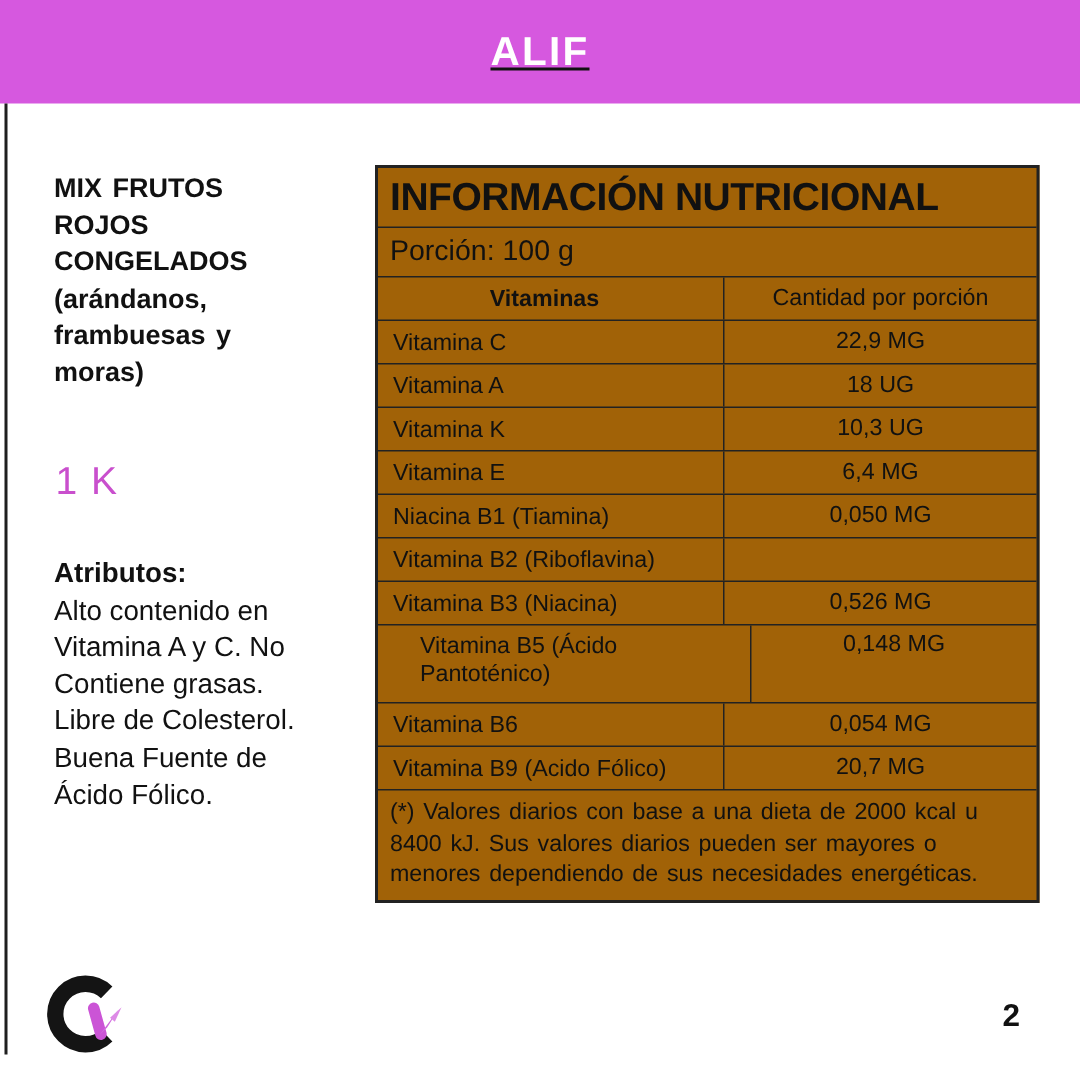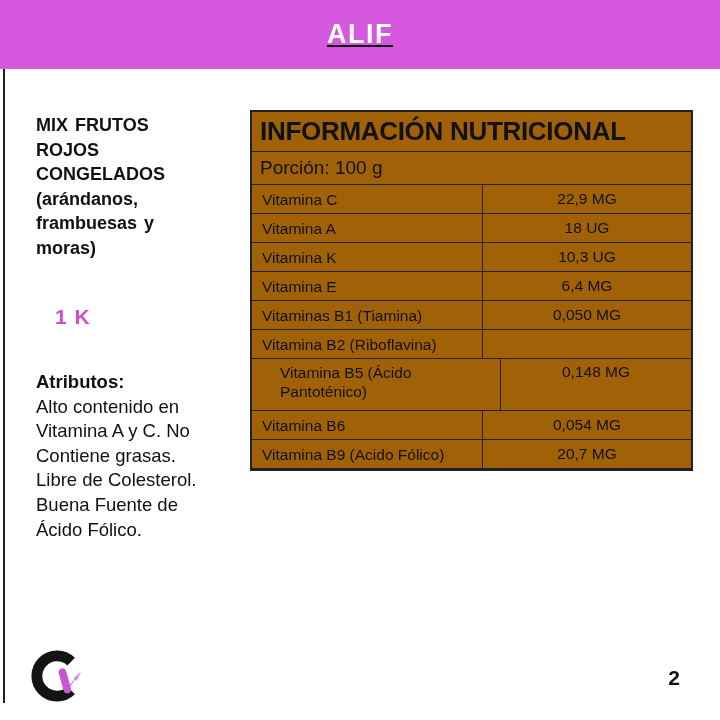--- a/index.html
+++ b/index.html
@@ -30,21 +30,21 @@
   }
 
   
   .product-name{
     position:absolute;left:36px;top:113px;width:190px;
     font-size:18px;font-weight:bold;line-height:24.5px;
     white-space:pre-line;word-spacing:2px;
   }
   .weight{
     position:absolute;left:37px;top:305px;
-    font-size:21px;font-weight:bold;color:#c94fcd;letter-spacing:1px;margin-left:18px;
+    font-size:26px;font-weight:normal;color:#c94fcd;letter-spacing:1px;
   }
   .attributes{
     position:absolute;left:36px;top:370px;width:178px;
     font-size:18.5px;line-height:24.6px;
   }
   .attributes .attr-label{font-weight:bold;display:block;}
   .attributes .attr-text{white-space:pre-wrap;}
 
   
   .ntable{
@@ -121,57 +121,68 @@
 
   <div class="attributes">
     <span class="attr-label">Atributos:</span>
     <span class="attr-text">Alto contenido en Vitamina A y C. No Contiene grasas. Libre de Colesterol. Buena Fuente de Ácido Fólico.</span>
   </div>
 
   <div class="ntable">
     <div class="t-title">INFORMACIÓN NUTRICIONAL</div>
     <div class="t-portion">Porción: 100 g</div>
 
+    <div class="t-head">
+      <div class="cell cname">Vitaminas</div>
+      <div class="cell cval">Cantidad por porción</div>
+    </div>
 
     <div class="t-row">
       <div class="cell cname">Vitamina C</div>
       <div class="cell cval">22,9 MG</div>
     </div>
     <div class="t-row">
       <div class="cell cname">Vitamina A</div>
       <div class="cell cval">18 UG</div>
     </div>
     <div class="t-row">
       <div class="cell cname">Vitamina K</div>
       <div class="cell cval">10,3 UG</div>
     </div>
     <div class="t-row">
       <div class="cell cname">Vitamina E</div>
       <div class="cell cval">6,4 MG</div>
     </div>
     <div class="t-row">
-      <div class="cell cname">Vitaminas B1 (Tiamina)</div>
+      <div class="cell cname">Niacina B1 (Tiamina)</div>
       <div class="cell cval">0,050 MG</div>
     </div>
     <div class="t-row">
       <div class="cell cname">Vitamina B2 (Riboflavina)</div>
+    </div>
+    <div class="t-row">
+      <div class="cell cname">Vitamina B3 (Niacina)</div>
+      <div class="cell cval">0,526 MG</div>
     </div>
     <div class="t-row tall">
       <div class="cell cname">Vitamina B5 (Ácido Pantoténico)</div>
       <div class="cell cval">0,148 MG</div>
     </div>
     <div class="t-row">
       <div class="cell cname">Vitamina B6</div>
       <div class="cell cval">0,054 MG</div>
     </div>
     <div class="t-row">
       <div class="cell cname">Vitamina B9 (Acido Fólico)</div>
       <div class="cell cval">20,7 MG</div>
     </div>
 
+    <div class="t-foot">(*) Valores diarios con base a una dieta de 2000 kcal u
+8400 kJ. Sus valores diarios pueden ser mayores o
+menores dependiendo de sus necesidades energéticas.</div>
   </div>
 
   <svg class="logo" viewBox="0 0 100 100" xmlns="http://www.w3.org/2000/svg" aria-hidden="true">
     <path d="M70.5 27.5 A31.5 31.5 0 1 0 70.5 72.5" fill="none" stroke="#141414" stroke-width="17"></path>
     <line x1="57" y1="44" x2="64.5" y2="71" stroke="#cb54d6" stroke-width="12" stroke-linecap="round"></line>
     <polygon points="63,72 83,45 71,64" fill="#d06ade"></polygon>
     <polygon points="74,54 86,43 79,58" fill="#dd8ae6"></polygon>
   </svg>
 
   <div class="page-num">2</div>

